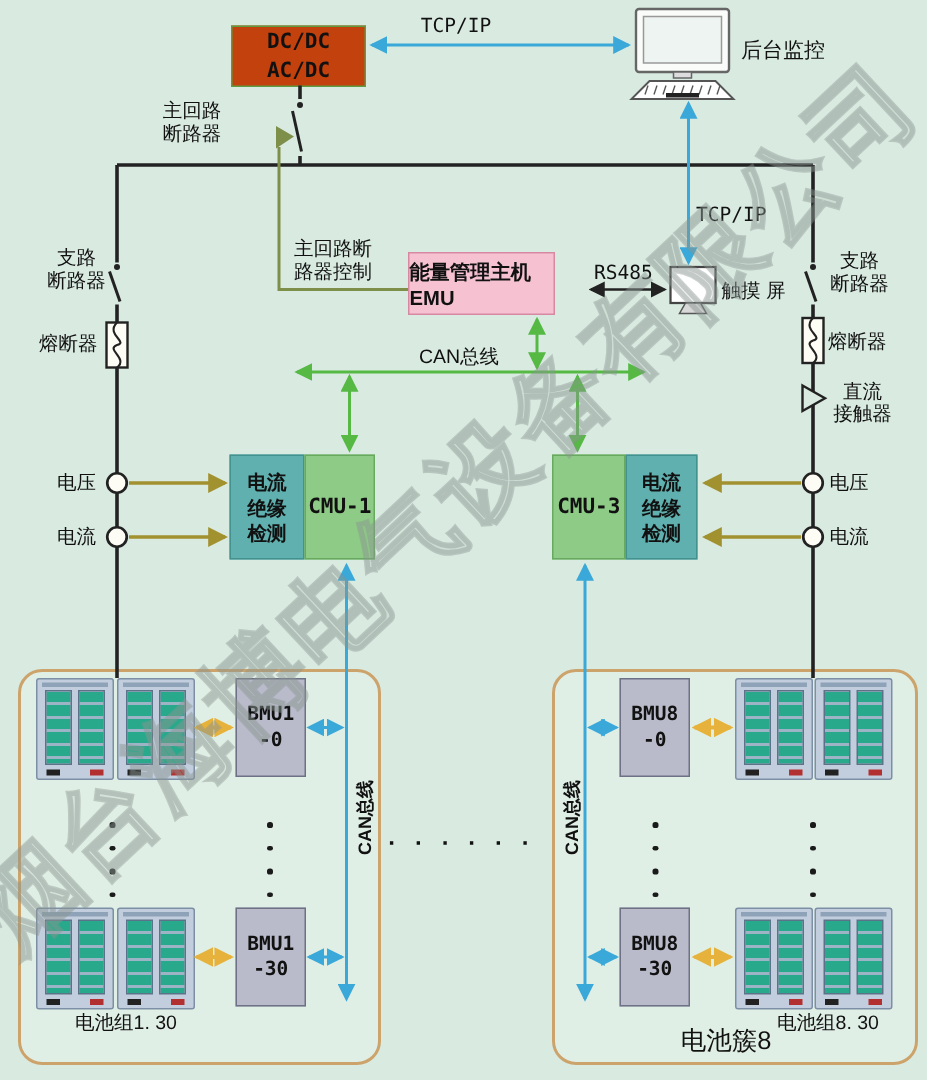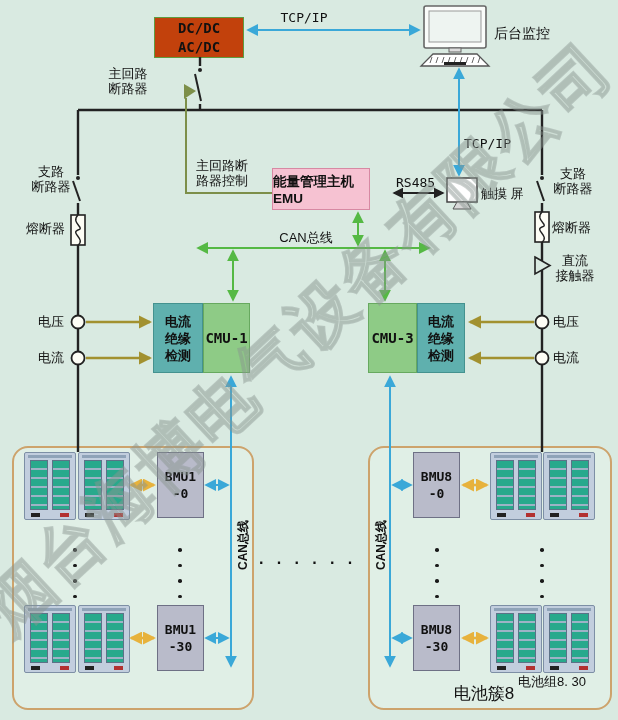--- a/index.html
+++ b/index.html
@@ -307,20 +307,21 @@
   <div class="lbl ctr" style="left:550px;top:253px;width:50px;">
     <div>直流</div>
     <div>接触器</div>
   </div>
 
   <div class="lbl" style="left:38px;top:314px;">电压</div>
   <div class="lbl" style="left:38px;top:350px;">电流</div>
   <div class="lbl" style="left:553px;top:314px;">电压</div>
   <div class="lbl" style="left:553px;top:350px;">电流</div>
 
+  <div class="lbl ctr" style="left:24px;top:674px;width:120px;">电池组1. 30</div>
   <div class="lbl ctr" style="left:492px;top:674px;width:120px;">电池组8. 30</div>
   <div class="lbl ctr" style="left:424px;top:686px;width:120px;font-size:17px;">电池簇8</div>
 
   <div class="canrot" style="left:235px;top:570px;">CAN总线</div>
   <div class="canrot" style="left:373px;top:570px;">CAN总线</div>
 
   <div class="vdots" style="left:72px;top:548px;">
       <i></i>
       <i></i>
       <i></i>

